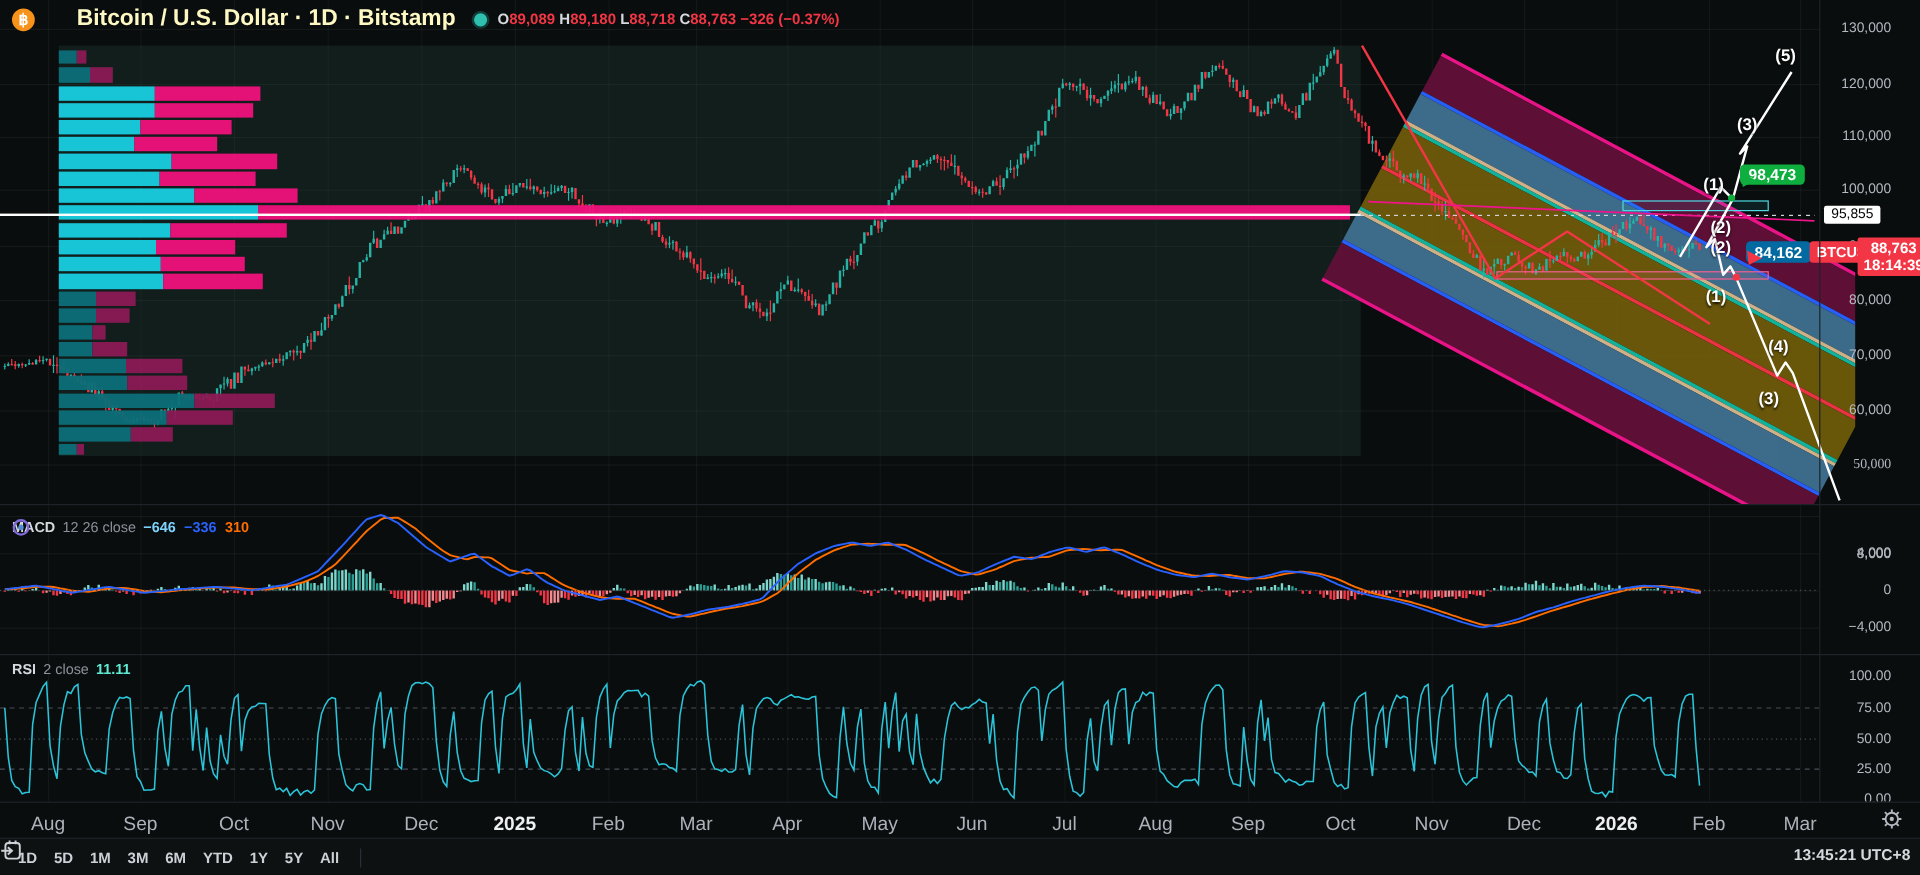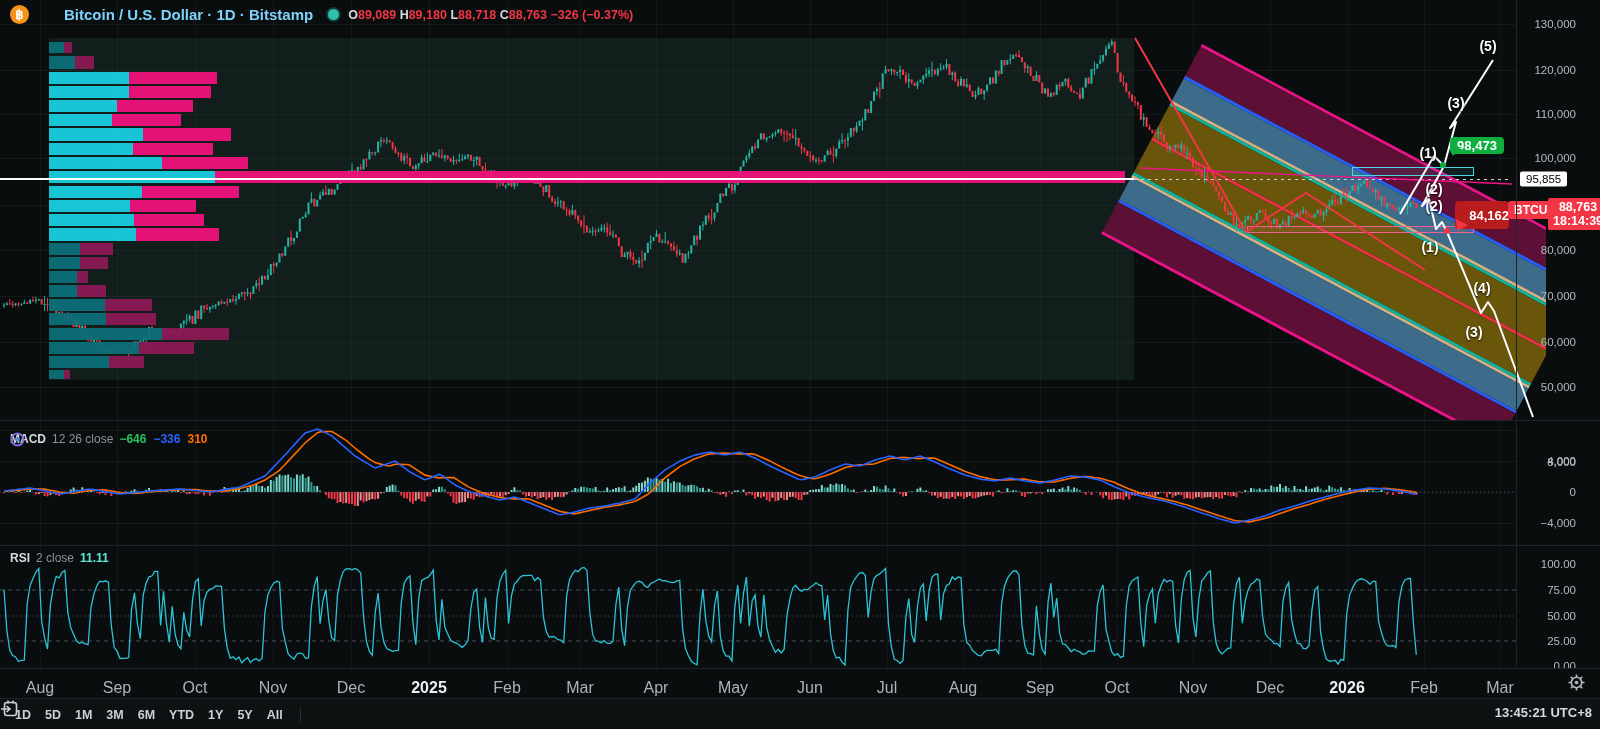--- a/index.html
+++ b/index.html
@@ -17,21 +17,21 @@
      transform:rotate(28deg);transform-origin:0 0;display:flex;flex-direction:column;opacity:.96;}
   .zonebox{position:absolute;box-sizing:border-box;}
   .bubble{position:absolute;color:#fff;font-weight:bold;font-size:13px;display:flex;
      align-items:center;justify-content:center;border-radius:4px;}
   .bubble .tail{position:absolute;width:0;height:0;}
   .wave{position:absolute;color:#fff;font-weight:bold;font-size:14px;
      text-shadow:0 1px 2px rgba(0,0,0,.9);transform:translate(-50%,-50%);}
   #header{position:absolute;left:10px;top:5px;display:flex;align-items:center;gap:7px;z-index:30;}
   #btc-logo{width:19px;height:19px;border-radius:50%;background:#f7931a;color:#fff;font-weight:bold;
      font-size:13px;display:flex;align-items:center;justify-content:center;}
-  #sym-title{color:#7dd3fc;font-size:15px;font-weight:bold;padding-left:28px;}
+  #sym-title{color:#fef9c3;font-size:19px;font-weight:bold;padding-left:28px;}
   #status-dot{width:11px;height:11px;border-radius:50%;background:#2fbfae;border:2px solid #123a36;margin-left:6px;}
   .ohlc{font-size:12.5px;font-weight:bold;}
   .indrow{position:absolute;left:10px;display:flex;align-items:center;gap:6px;z-index:30;font-size:12px;}
   .ind-title{color:#d6d9de;font-weight:bold;}
   .ind-param{color:#8d919b;}
   #timeaxis{position:absolute;left:0;top:668px;width:1600px;height:30px;background:#0a0d0d;border-top:1px solid #1e2329;}
   .month{position:absolute;top:10px;transform:translateX(-50%);color:#aeb1ba;font-size:16px;}
   .month.year{color:#edeff2;font-weight:bold;}
   #toolbar{position:absolute;left:0;top:698px;width:1600px;height:31px;background:#0d1111;
      border-top:1px solid #1e2329;display:flex;align-items:center;}
@@ -197,35 +197,35 @@
       <div class="wave" style="left: 1434px; top: 206px;">(2)</div>
       <div class="wave" style="left: 1430px; top: 247px;">(1)</div>
       <div class="wave" style="left: 1482px; top: 288px;">(4)</div>
       <div class="wave" style="left: 1474px; top: 332px;">(3)</div>
     </div>
 
   <div id="green-bubble" class="bubble" style="left: 1450px; top: 137px; width: 54px; height: 17px; background: rgb(15, 175, 63);">
     <span>98,473</span>
     <span class="tail" style="left:-4px;bottom:-9px;border:7px solid transparent;border-top:10px solid #0faf3f;transform:rotate(28deg);"></span>
   </div>
-  <div id="red-bubble" class="bubble" style="left:1455px;top:201px;width:54px;height:28px;background:#b91c1c;justify-content:flex-end;">
+  <div id="red-bubble" class="bubble" style="left:1455px;top:201px;width:54px;height:18px;background:#0369a1;">
     <span>84,162</span>
     <span class="tail" style="left:-4px;bottom:-9px;border:7px solid transparent;border-top:10px solid #f23645;transform:rotate(28deg);"></span>
   </div>
 
   <div id="price-labels">
       <div class="axlbl" style="top: 24px;">130,000</div>
       <div class="axlbl" style="top: 70px;">120,000</div>
       <div class="axlbl" style="top: 114px;">110,000</div>
       <div class="axlbl" style="top: 158px;">100,000</div>
       <div class="axlbl" style="top: 205px;">90,000</div>
       <div class="axlbl" style="top: 250px;">80,000</div>
       <div class="axlbl" style="top: 296px;">70,000</div>
       <div class="axlbl" style="top: 342px;">60,000</div>
-      <div class="axlbl" style="top: 387px;">50,000</div>
+      <div class="axlbl" style="top: 387px; font-family: Liberation Serif, serif;">50,000</div>
       <div class="axlbl" style="top: 430px; margin-top: 32px;">8,000</div>
       <div class="axlbl" style="top: 461px;">4,000</div>
       <div class="axlbl" style="top: 492px;">0</div>
       <div class="axlbl" style="top: 523px;">−4,000</div>
       <div class="axlbl" style="top: 564px;">100.00</div>
       <div class="axlbl" style="top: 590px;">75.00</div>
       <div class="axlbl" style="top: 616px;">50.00</div>
       <div class="axlbl" style="top: 641px;">25.00</div>
       <div class="axlbl" style="top: 666px;">0.00</div>
     </div>
@@ -244,21 +244,21 @@
     <span id="ohlc-row" class="ohlc"><span style="color: rgb(214, 217, 222);">O</span><span style="color: rgb(242, 54, 69);">89,089</span><span style="color: rgb(214, 217, 222);"> H</span><span style="color: rgb(242, 54, 69);">89,180</span><span style="color: rgb(214, 217, 222);"> L</span><span style="color: rgb(242, 54, 69);">88,718</span><span style="color: rgb(214, 217, 222);"> C</span><span style="color: rgb(242, 54, 69);">88,763</span><span style="color: rgb(242, 54, 69);"> −326 (−0.37%)</span></span>
   </div>
 
   <div class="indrow" style="top:432px;">
     <span class="ind-title">MACD</span>
     <span class="ind-param">12 26 close</span>
     <svg width="15" height="15" viewBox="0 0 15 15">
       <circle cx="7.5" cy="7.5" r="6" fill="none" stroke="#7e6bd9" stroke-width="2"></circle>
       <circle cx="7.5" cy="7.5" r="2.2" fill="#4f8bd6"></circle>
     </svg>
-    <span id="macd-vals" style="font-weight:bold;"><span style="color: #22c55e; margin-right: 7px; text-align: center;">−646</span><span style="color: rgb(41, 98, 255); margin-right: 7px;">−336</span><span style="color: rgb(255, 109, 0); margin-right: 7px;">310</span></span>
+    <span id="macd-vals" style="font-weight:bold;"><span style="color: #7dd3fc; margin-right: 7px; text-align: center;">−646</span><span style="color: rgb(41, 98, 255); margin-right: 7px;">−336</span><span style="color: rgb(255, 109, 0); margin-right: 7px;">310</span></span>
   </div>
 
   <div class="indrow" style="top:551px;">
     <span class="ind-title">RSI</span>
     <span class="ind-param">2 close</span>
     <span style="font-weight:bold;color:#5eead4;">11.11</span>
   </div>
 
   <div class="sep" style="top:420px;"></div>
   <div class="sep" style="top:545px;"></div>

